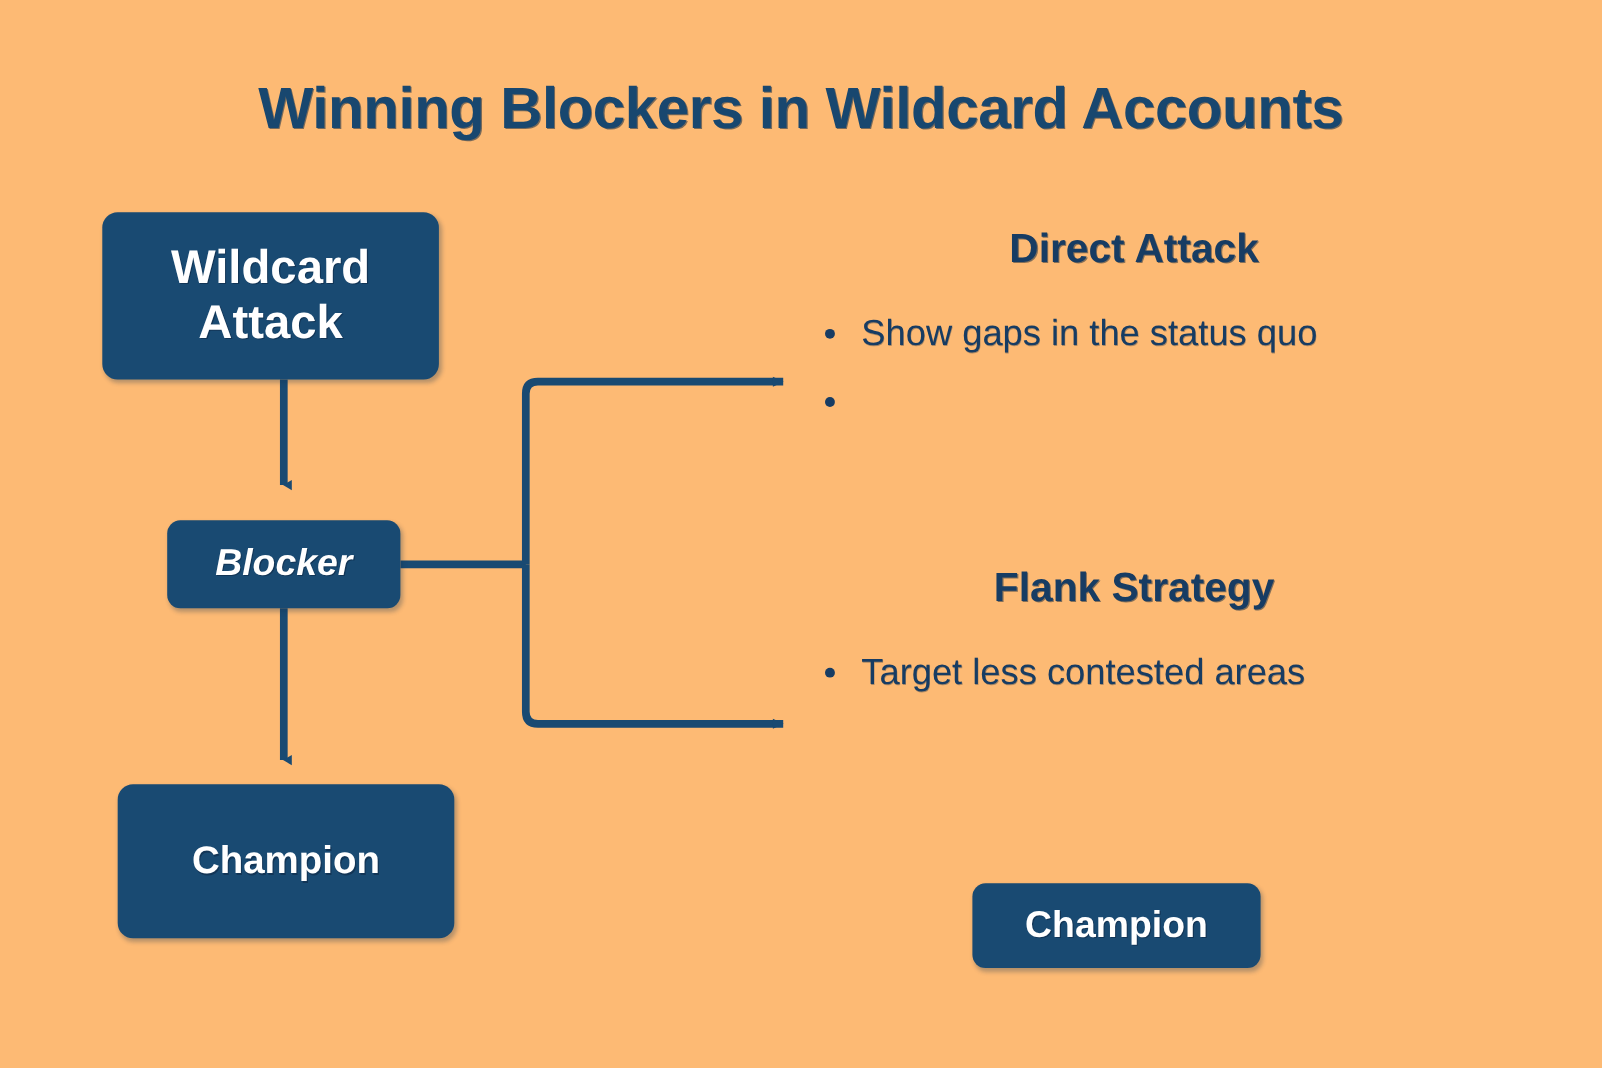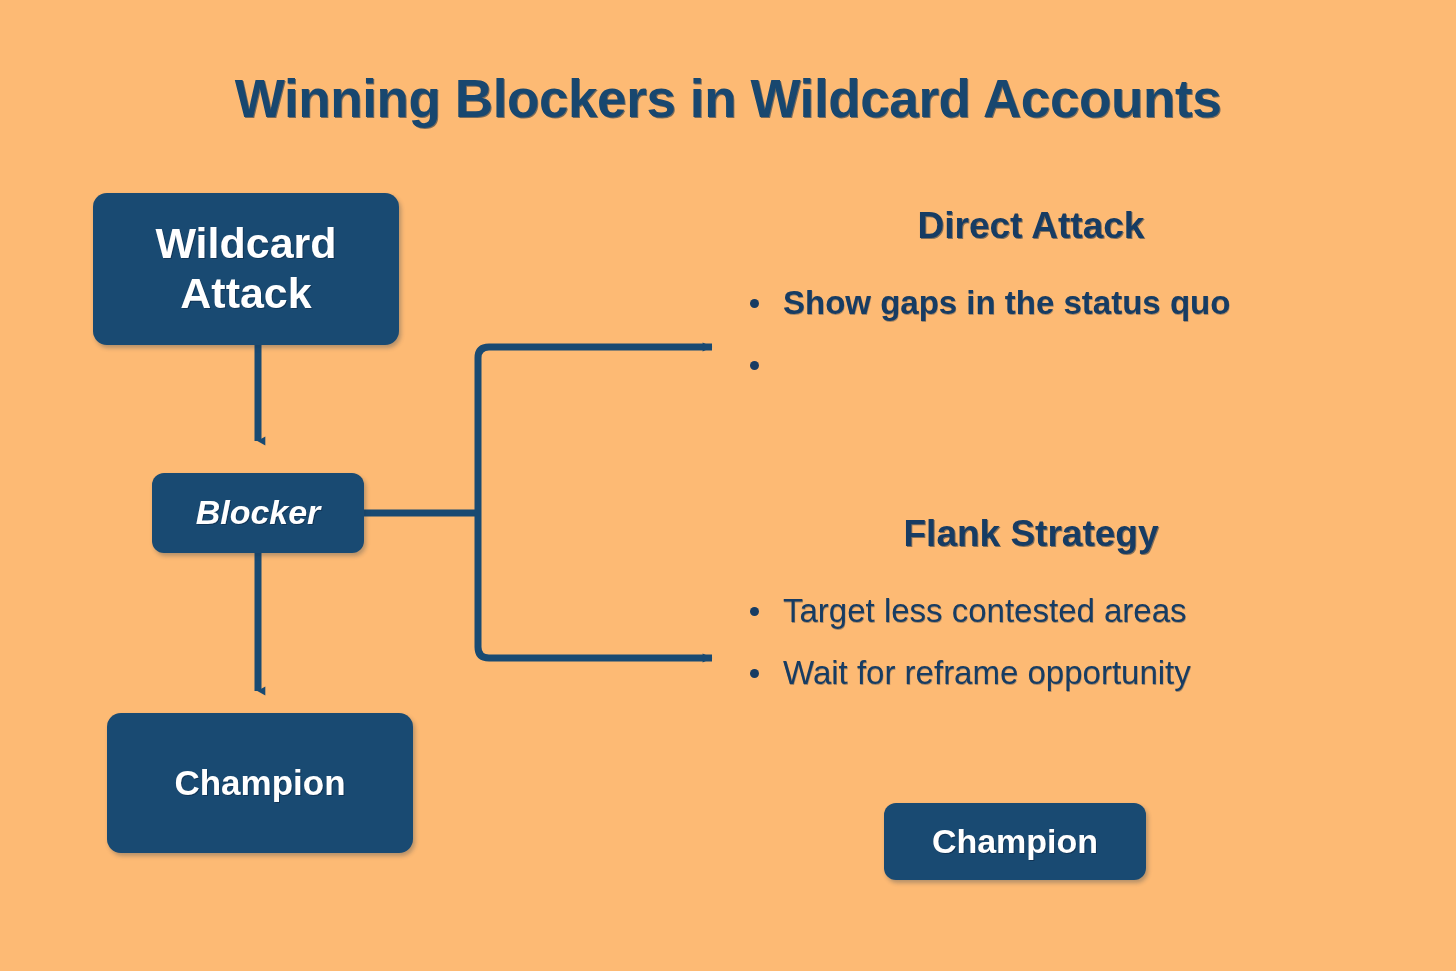--- a/index.html
+++ b/index.html
@@ -114,22 +114,22 @@
     text-align: center;
   }
 
   .bullet-list {
     position: absolute;
     left: 747px;
     list-style: none;
     margin: 0;
     padding: 0;
   }
-  #list-direct-attack { top: 272px; font-weight: bold; }
-  #list-flank-strategy { top: 580px; }
+  #list-direct-attack { top: 272px; }
+  #list-flank-strategy { top: 580px; text-align: right; }
 
   .bullet-item {
     position: relative;
     padding-left: 36px;
     font-size: 33px;
     line-height: 62px;
     color: #173c63;
     white-space: nowrap;
     text-shadow: 0.5px 0.5px 0 rgba(15,40,66,0.35);
   }
@@ -210,19 +210,15 @@
       <span class="bullet-dot"></span>
     </li>
   </ul>
 
   <div class="strategy-heading" id="heading-flank-strategy">Flank Strategy</div>
   <ul class="bullet-list" id="list-flank-strategy">
     <li class="bullet-item">
       <span class="bullet-dot"></span>
       <span>Target less contested areas</span>
     </li>
-    <li class="bullet-item">
-      <span class="bullet-dot"></span>
-      <span>Wait for reframe opportunity</span>
-    </li>
   </ul>
 
 </div>
 
 </body></html>

